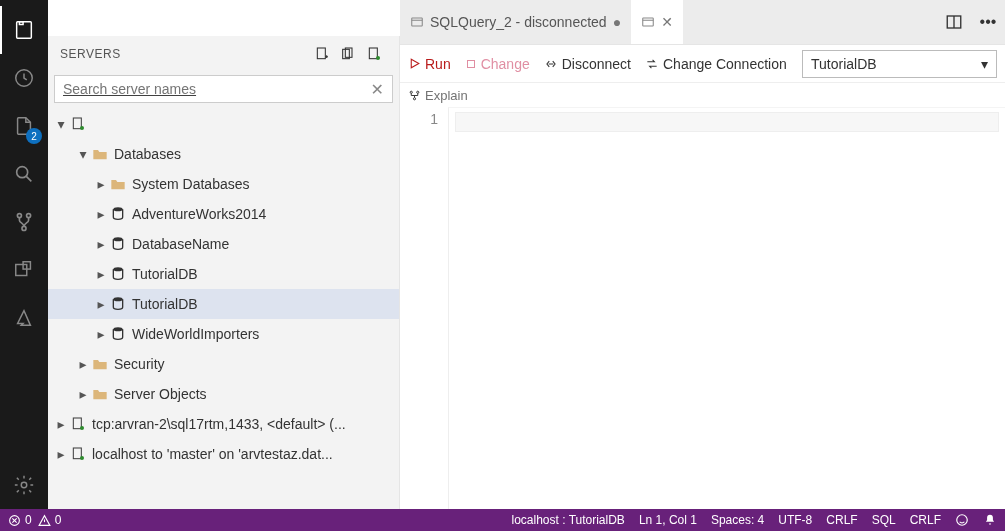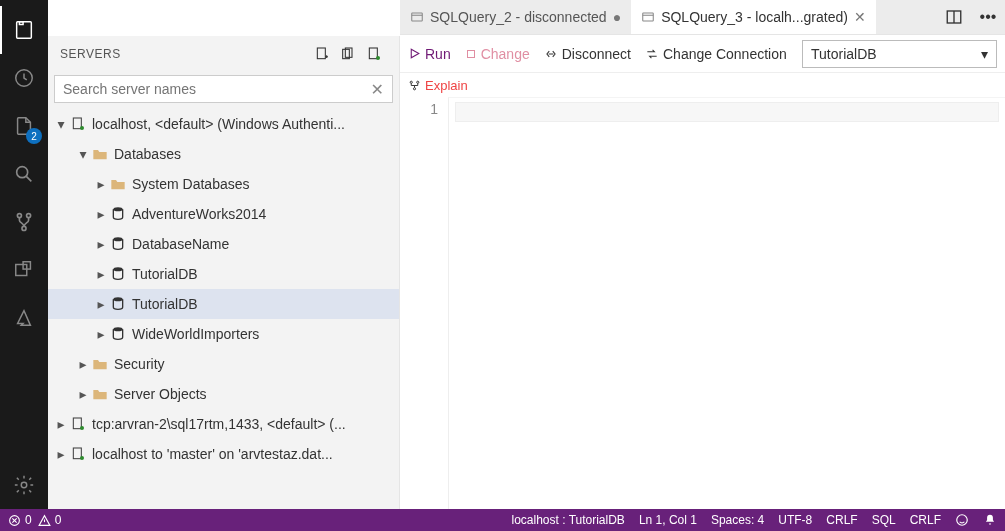--- a/index.html
+++ b/index.html
@@ -14,46 +14,46 @@
 .act-item.active::before { content: ''; position: absolute; left: 0; top: 0; bottom: 0; width: 2px; background: #fff; }
 .badge { position: absolute; bottom: 6px; right: 6px; background: #0e70c0; color: #fff; border-radius: 10px; font-size: 10px; min-width: 16px; height: 16px; display: flex; align-items: center; justify-content: center; padding: 0 4px; }
 
 
 .sidebar { width: 352px; background: #f3f3f3; display: flex; flex-direction: column; border-right: 1px solid #e5e5e5; margin-top: 36px; }
 .side-head { height: 35px; display: flex; align-items: center; padding: 0 12px; color: #555; font-size: 12px; letter-spacing: 0.5px; }
 .side-head span.title { flex: 1; }
 .side-head .hicon { width: 26px; display: flex; justify-content: center; color: #333; cursor: pointer; }
 .search-wrap { padding: 4px 6px 6px; }
 .search-box { display: flex; align-items: center; border: 1px solid #ccc; background: #fff; height: 28px; padding: 0 8px; }
-.search-box input { border: none; outline: none; flex: 1; font-size: 14px; color: #ec4899; background: transparent; }
+.search-box input { border: none; outline: none; flex: 1; font-size: 14px; color: #404040; background: transparent; text-decoration: underline; }
 .search-box .clear { color: #888; cursor: pointer; }
 
 .tree { flex: 1; overflow: auto; font-size: 14px; color: #333; }
 .tree-row { display: flex; align-items: center; height: 30px; cursor: pointer; white-space: nowrap; }
 .tree-row.selected { background: #dde3ef; }
 .tw { display: inline-flex; width: 14px; justify-content: center; color: #555; }
 .ticon { display: inline-flex; width: 20px; justify-content: center; margin-right: 4px; }
 .tlabel { overflow: hidden; text-overflow: ellipsis; }
 
 
 .editor { flex: 1; display: flex; flex-direction: column; background: #fff; }
-.tabs { height: 35px; display: flex; align-items: stretch; border-bottom: 1px solid #e5e5e5; background: #ececec; }
+.tabs { height: 45px; display: flex; align-items: stretch; border-bottom: 1px solid #e5e5e5; background: #ececec; }
 .tab { display: flex; align-items: center; padding: 0 10px; font-size: 14px; color: #555; background: #ececec; cursor: pointer; gap: 6px; }
 .tab.active { background: #fff; color: #333; }
 .tab .tclose { color: #777; }
 .tabs .spacer { flex: 1; }
 .tabs .ticonbtn { width: 34px; display: flex; align-items: center; justify-content: center; color: #333; cursor: pointer; }
 
 .toolbar { height: 38px; display: flex; align-items: center; padding: 0 8px; gap: 14px; border-bottom: 1px solid #eee; font-size: 14px; color: #333; }
 .tbtn { display: flex; align-items: center; gap: 4px; cursor: pointer; }
-.tbtn.run { color: #701a75; }
+.tbtn.run { color: #b91c1c; }
 .tbtn.cancel { color: #c46; opacity: 0.6; }
 .conn-select { margin-left: auto; border: 1px solid #bbb; height: 28px; min-width: 195px; display: flex; align-items: center; padding: 0 8px; font-size: 14px; color: #333; cursor: pointer; justify-content: space-between; }
 
-.subtoolbar { height: 24px; display: flex; align-items: center; padding: 0 8px; gap: 4px; font-size: 13px; color: #ef4444; }
+.subtoolbar { height: 24px; display: flex; align-items: center; padding: 0 8px; gap: 4px; font-size: 13px; color: #737373; }
 .code-area { flex: 1; display: flex; }
 .gutter { width: 48px; text-align: right; padding: 4px 10px 0 0; color: #888; font-family: Consolas, monospace; font-size: 14px; }
 .code { flex: 1; border-left: 1px solid #eee; padding: 4px 6px; font-family: Consolas, monospace; font-size: 14px; background: #fff; border-top: 1px solid #f4f4f4; }
 .code .current-line { background: #f7f7f7; height: 20px; border: 1px solid #eee; }
 
 
 .status { height: 22px; background: #68217a; color: #fff; display: flex; align-items: center; font-size: 12px; padding: 0 8px; gap: 14px; }
 .status .sbspacer { flex: 1; }
 .status .sitem { display: flex; align-items: center; gap: 4px; cursor: pointer; }
 
@@ -149,21 +149,20 @@
 
     <div class="tree">
       <div class="tree-row" style="padding-left:6px">
         <span class="tw">▾</span>
         <span class="ticon">
             <svg width="16" height="16" viewBox="0 0 24 24" fill="none" stroke="#444" stroke-width="1.6">
               <rect x="5" y="3" width="12" height="16"></rect>
               <circle cx="18" cy="18" r="3" fill="#2e8b2e" stroke="none"></circle>
             </svg>
           </span>
-        <span class="tlabel">localhost, &lt;default&gt; (Windows Authenti...</span>
       </div>
       <div class="tree-row" style="padding-left:28px">
         <span class="tw">▾</span>
         <span class="ticon">
             <svg width="16" height="14" viewBox="0 0 24 20">
               <path fill="#dcb67a" d="M2 4h7l2 3h11v11H2z"></path>
             </svg>
           </span>
         <span class="tlabel">Databases</span>
       </div>
@@ -279,21 +278,20 @@
         <span>SQLQuery_2 - disconnected</span>
         <span class="tclose">●</span>
       </div>
       <div class="tab active">
         <span>
             <svg width="14" height="14" viewBox="0 0 24 24" fill="none" stroke="#888" stroke-width="1.8">
               <rect x="3" y="5" width="18" height="14" rx="1"></rect>
               <path d="M3 9h18"></path>
             </svg>
           </span>
-        <span>SQLQuery_3 - localh...grated)</span>
         <span class="tclose">✕</span>
       </div>
       <div class="spacer"></div>
       <div class="ticonbtn">
           <svg width="18" height="18" viewBox="0 0 24 24" fill="none" stroke="#333" stroke-width="1.8">
             <rect x="3" y="4" width="18" height="16"></rect>
             <path d="M12 4v16"></path>
           </svg>
         </div>
       <div class="ticonbtn">•••</div>

